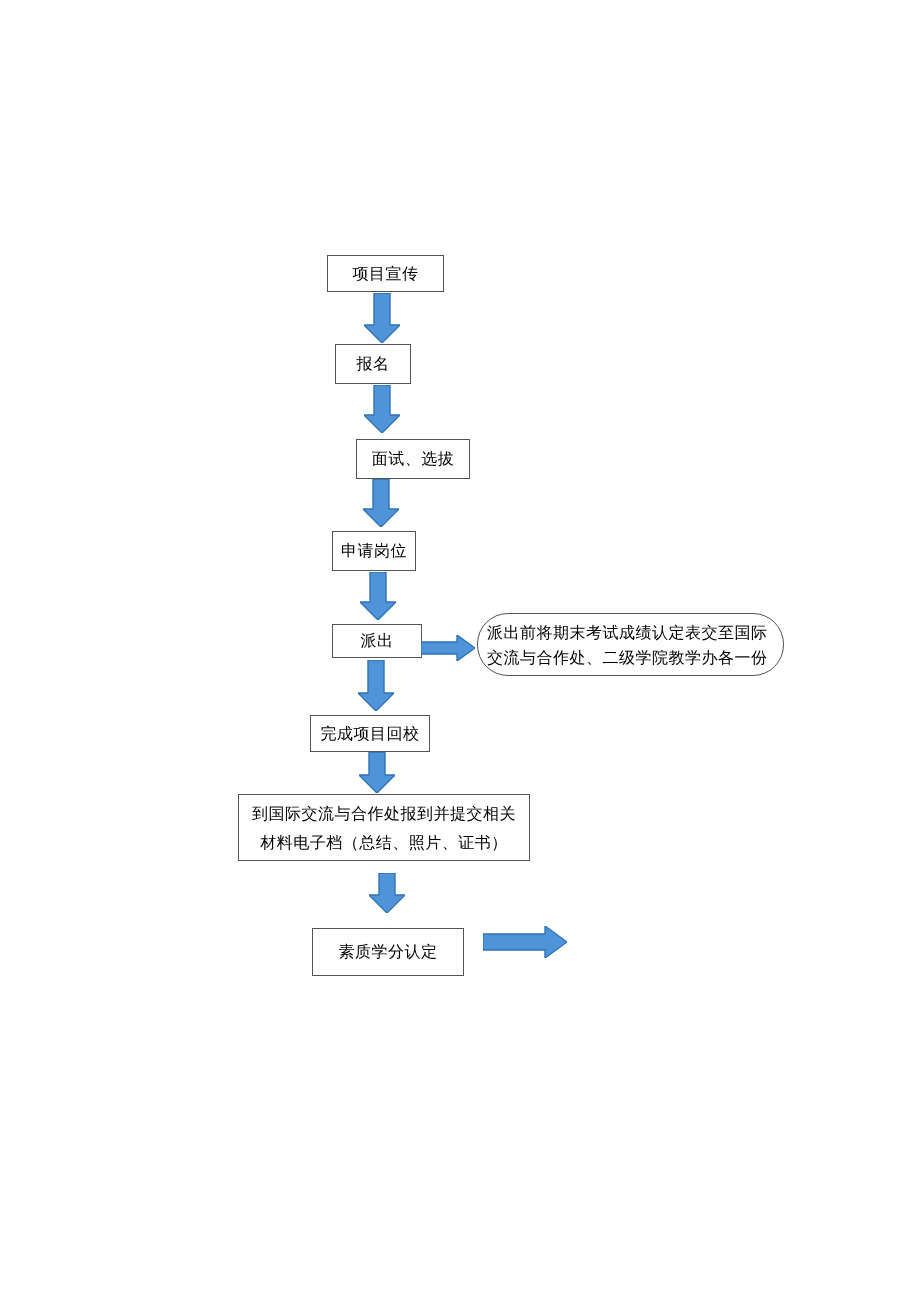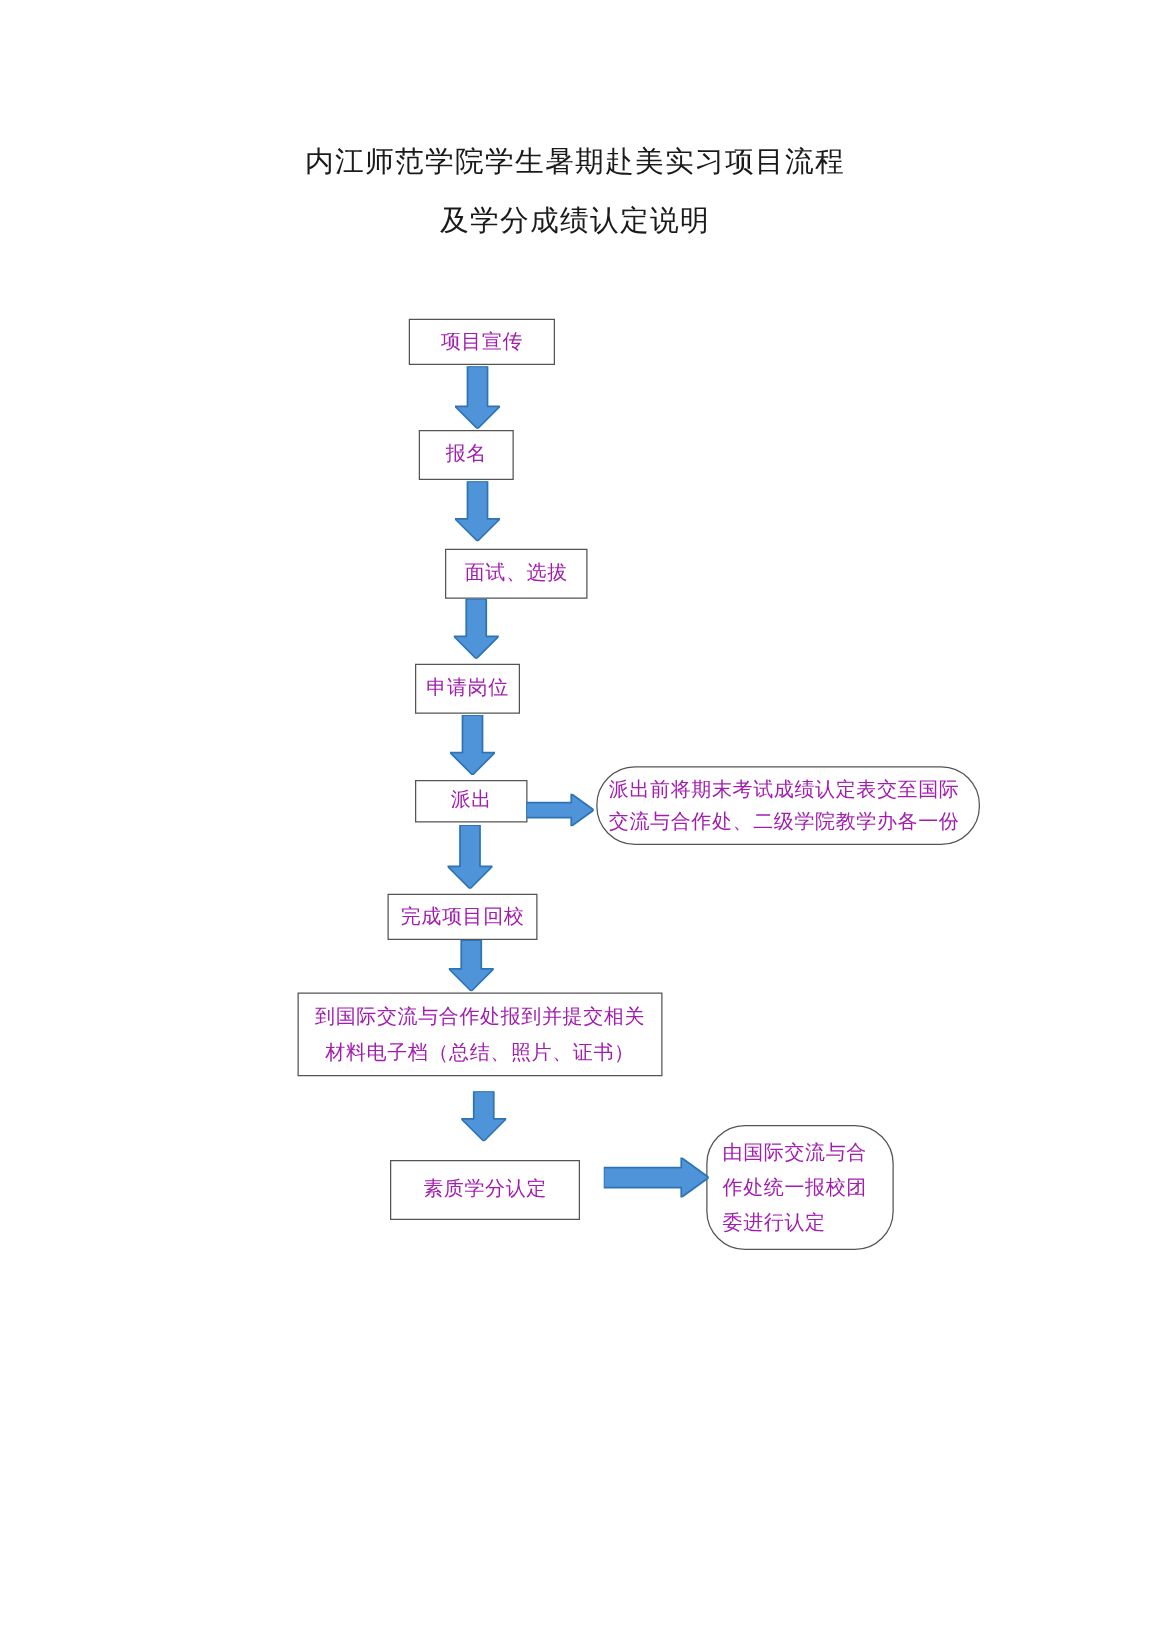--- a/index.html
+++ b/index.html
@@ -33,21 +33,21 @@
     position: absolute;
     background: #ffffff;
     border: 1px solid var(--box-border, #555);
     display: flex;
     align-items: center;
     justify-content: center;
     text-align: center;
     font-size: 16px;
     letter-spacing: 0.5px;
     line-height: 28px;
-    color: #a21caf;
+    color: #000000;
   }
   .node.note {
     justify-content: flex-start;
     align-items: flex-start;
     text-align: left;
     border-radius: 31px;
   }
   .n1 { left: 327px; top: 255px; width: 117px; height: 37px; }
   .n2 { left: 335px; top: 344px; width: 76px;  height: 40px; }
   .n3 { left: 324px; top: 439px; width: 114px; height: 40px; margin-left: 32px; }
@@ -74,34 +74,31 @@
   .a6 { left: 359px; top: 752px; }
   .a7 { left: 369px; top: 873px; }
   .h1 { left: 421px; top: 635px; }
   .h2 { left: 483px; top: 926px; }
 </style>
 </head>
 <body>
 
 <div class="page">
 
-  <div class="doc-title title-1">内江师范学院学生暑期赴美实习项目流程</div>
-  <div class="doc-title title-2">及学分成绩认定说明</div>
 
   <div class="node n1">项目宣传</div>
   <div class="node n2">报名</div>
   <div class="node n3">面试、选拔</div>
   <div class="node n4">申请岗位</div>
   <div class="node n5">派出</div>
   <div class="node n6">完成项目回校</div>
   <div class="node n7">到国际交流与合作处报到并提交相关材料电子档（总结、照片、证书）</div>
   <div class="node n8">素质学分认定</div>
 
   <div class="node note s1">派出前将期末考试成绩认定表交至国际交流与合作处、二级学院教学办各一份</div>
-  <div class="node note s2">由国际交流与合作处统一报校团委进行认定</div>
 
   <svg class="arrow a1" width="36" height="50" viewBox="0 0 36 50">
     <polygon points="10,0 26,0 26,32 36,32 18,50 0,32 10,32"></polygon>
   </svg>
   <svg class="arrow a2" width="36" height="48" viewBox="0 0 36 48">
     <polygon points="10,0 26,0 26,30 36,30 18,48 0,30 10,30"></polygon>
   </svg>
   <svg class="arrow a3" width="36" height="48" viewBox="0 0 36 48">
     <polygon points="10,0 26,0 26,30 36,30 18,48 0,30 10,30"></polygon>
   </svg>

